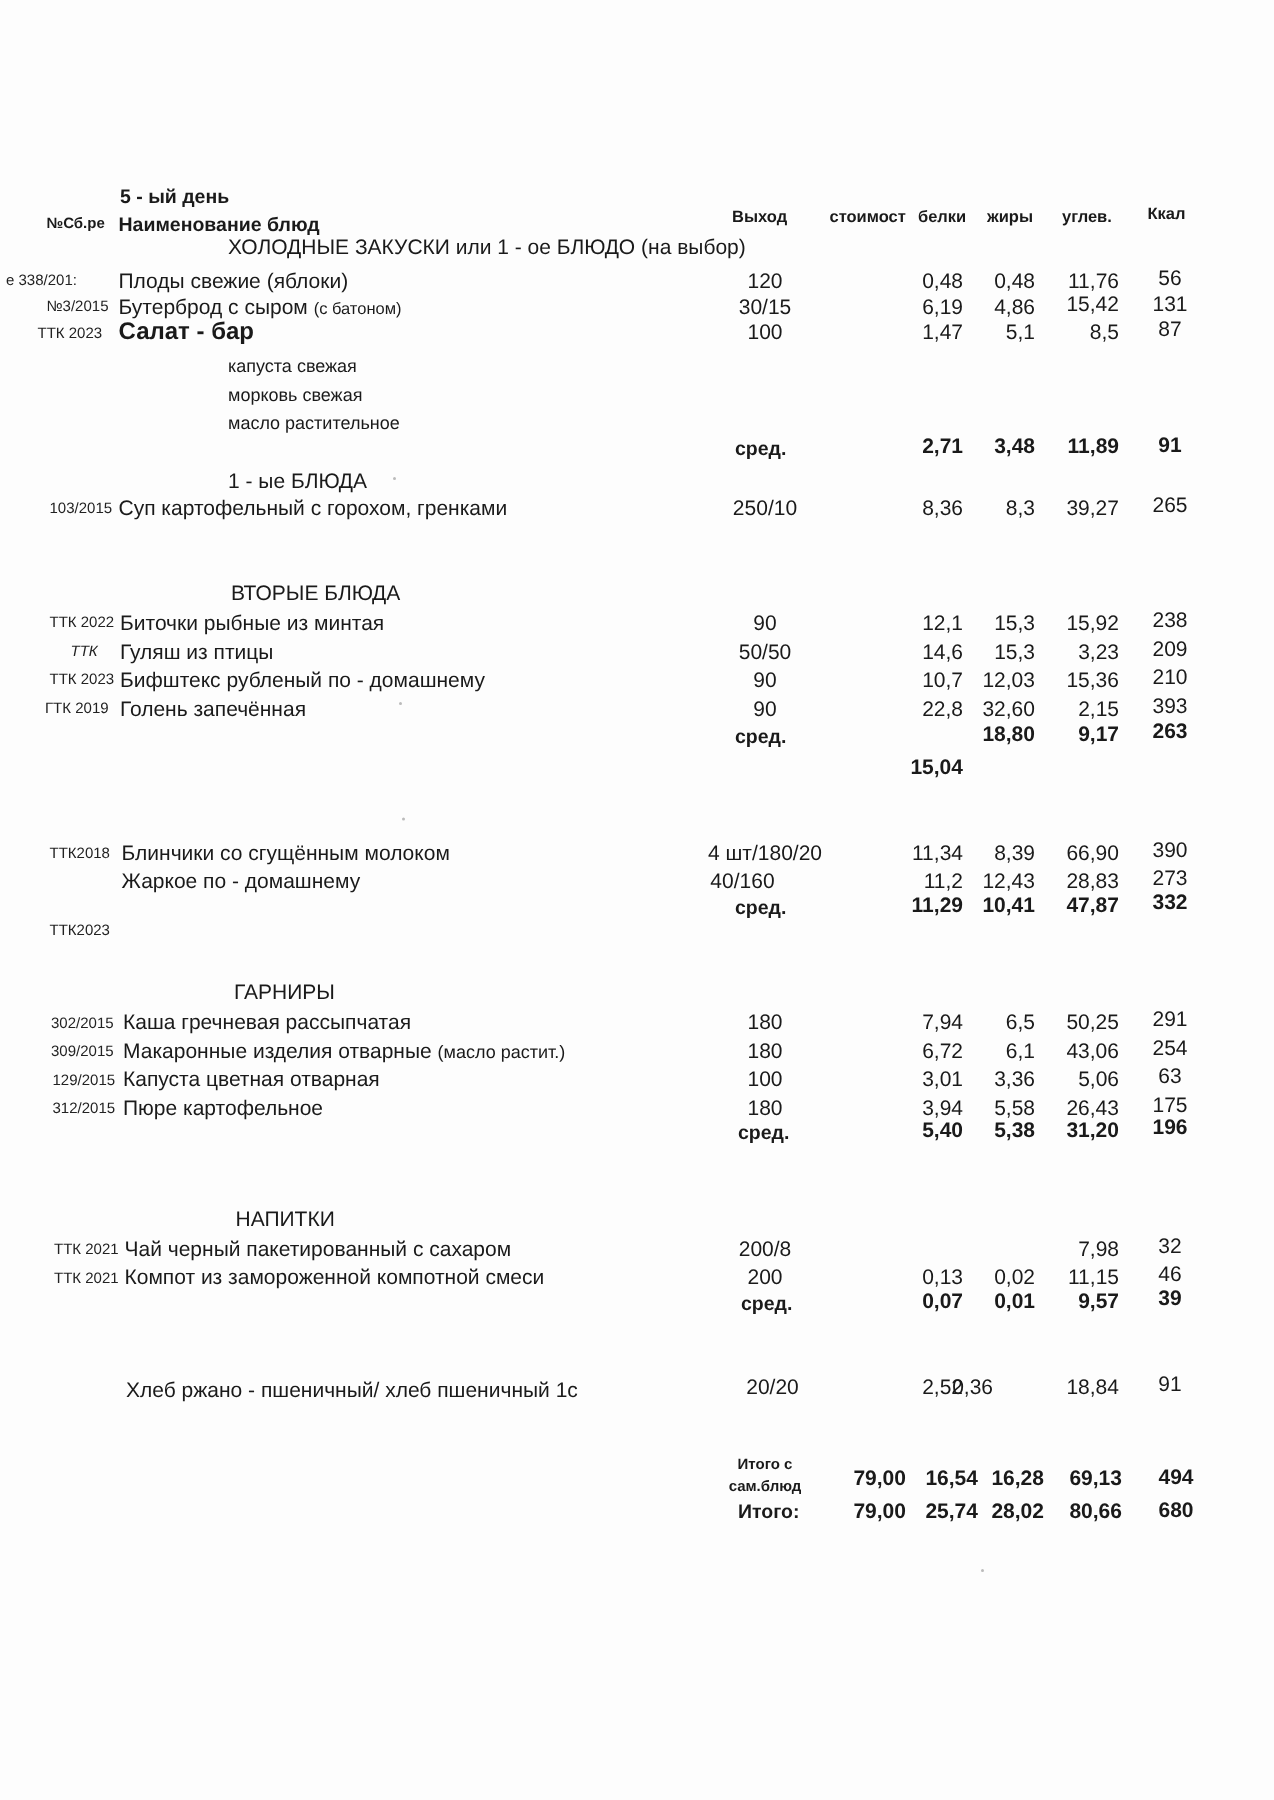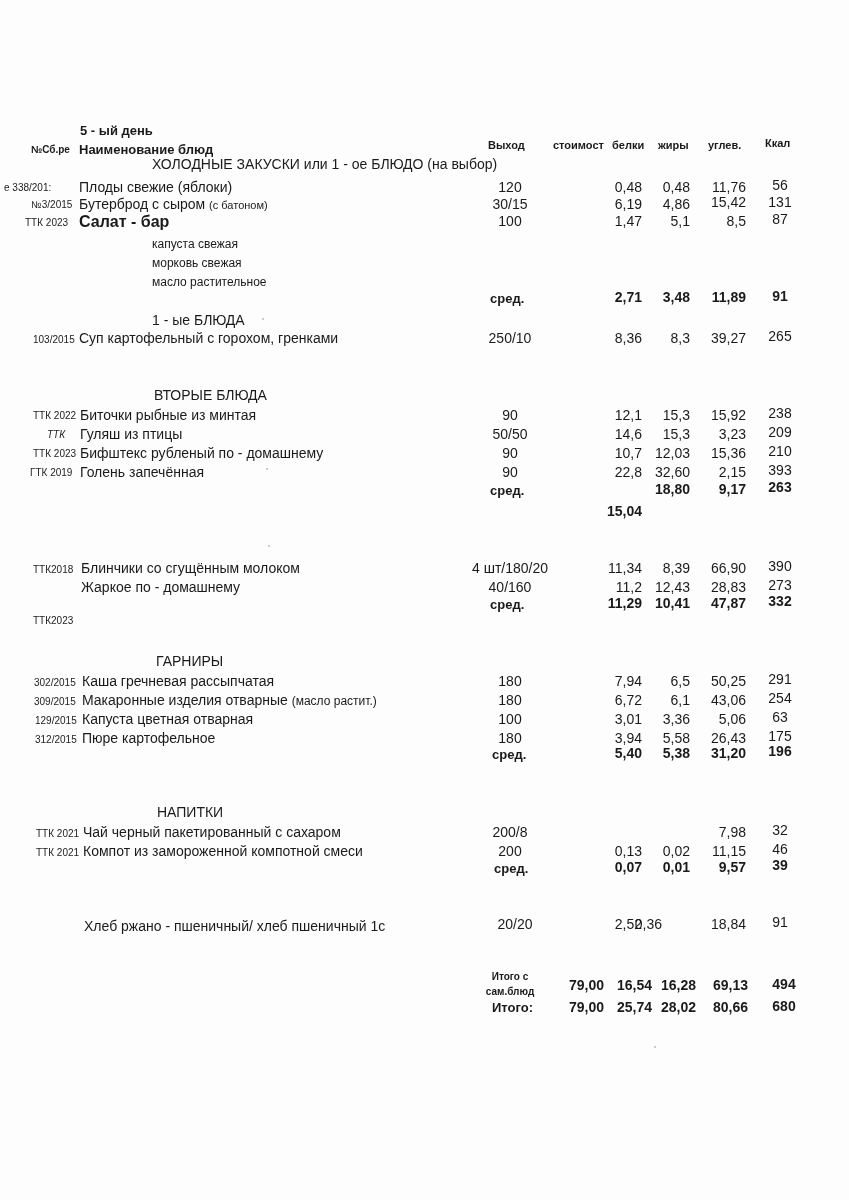--- a/index.html
+++ b/index.html
@@ -144,21 +144,21 @@
     <div class="t num ctr" style="left:465px;width:90px;top:561px;">4 шт/180/20</div>
     <div class="t num" style="left:600px;width:42px;top:561px;">11,34</div>
     <div class="t num" style="left:648px;width:42px;top:561px;">8,39</div>
     <div class="t num" style="left:700px;width:46px;top:561px;">66,90</div>
     <div class="t num ctr" style="left:760px;width:40px;top:559px;">390</div>
   </div>
 
   <div>
     <div class="t code" style="left:33px;top:616px;">ТТК2023</div>
     <div class="t name" style="left:81px;top:580px;">Жаркое по - домашнему</div>
-    <div class="t num ctr" style="left:475px;width:70px;top:580px;">40/160</div>
+    <div class="t num ctr" style="left:460px;width:70px;top:580px;">40/160</div>
     <div class="t num" style="left:600px;width:42px;top:580px;">11,2</div>
     <div class="t num" style="left:648px;width:42px;top:580px;">12,43</div>
     <div class="t num" style="left:700px;width:46px;top:580px;">28,83</div>
     <div class="t num ctr" style="left:760px;width:40px;top:578px;">273</div>
   </div>
 
   <div>
     <div class="t b" style="left:490px;top:598px;font-size:13px;">сред.</div>
     <div class="t num b" style="left:596px;width:46px;top:596px;">11,29</div>
     <div class="t num b" style="left:644px;width:46px;top:596px;">10,41</div>

